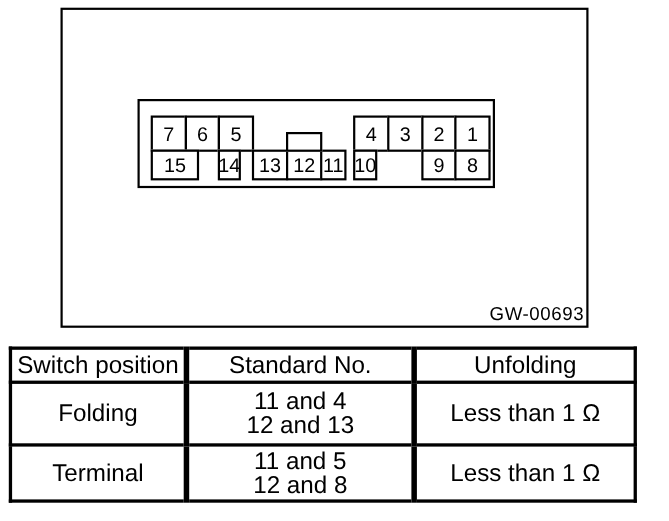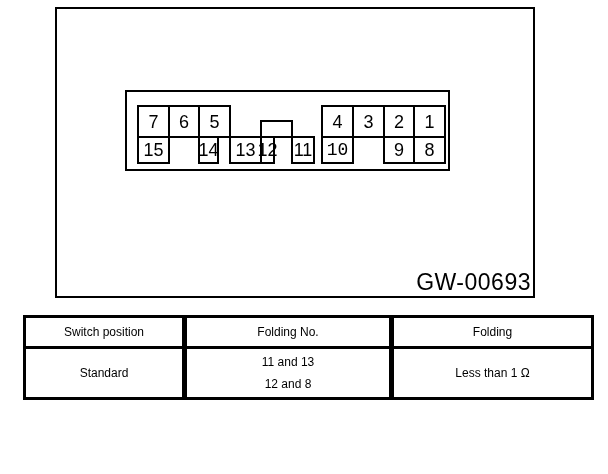--- a/index.html
+++ b/index.html
@@ -53,35 +53,35 @@
     position: absolute;
     top: 28px;
     height: 18px;
     border: 2px solid var(--ink);
     background: var(--bg);
   }
   .figure-code {
     position: absolute;
     right: 2px;
     bottom: 0px;
-    font-size: 23px;
+    font-size: 17px;
     letter-spacing: 0.5px;
     white-space: nowrap;
   }
 
   
   .spec-table {
     position: absolute;
-    left: 23px;
+    left: 8px;
     top: 315px;
     width: 571px;
     border-collapse: collapse;
     table-layout: fixed;
     text-align: center;
-    font-size: 12px;
+    font-size: 22px;
     color: var(--ink);
     background: var(--bg);
   }
   .spec-table th, .spec-table td {
     border: 3px solid var(--ink);
     vertical-align: middle;
     font-weight: normal;
     padding: 0 2px;
   }
   .spec-table th:nth-child(2), .spec-table td:nth-child(2),
@@ -102,51 +102,59 @@
 
   <div class="figure-box">
     <div class="connector-outline" id="connector">
         <div class="pin pin-top" style="left: 10px; width: 33px;">7</div>
         <div class="pin pin-top" style="left: 41px; width: 32px;">6</div>
         <div class="pin pin-top" style="left: 71px; width: 33px;">5</div>
         <div class="pin pin-top" style="left: 194px; width: 33px;">4</div>
         <div class="pin pin-top" style="left: 225px; width: 33px;">3</div>
         <div class="pin pin-top" style="left: 256px; width: 32px;">2</div>
         <div class="pin pin-top" style="left: 286px; width: 33px;">1</div>
-        <div class="pin pin-bottom" style="left: 10px; width: 33px;">15</div>
+        <div class="pin pin-bottom" style="left: 10px; width: 44px;">15</div>
         <div class="pin pin-bottom" style="left: 71px; width: 21px;">14</div>
         <div class="pin pin-bottom" style="left: 102px; width: 33px;">13</div>
-        <div class="pin pin-bottom" style="left: 133px; width: 15px;">12</div>
+        <div class="pin pin-bottom" style="left: 133px; width: 33px;">12</div>
         <div class="pin pin-bottom" style="left: 164px; width: 24px;">11</div>
-        <div class="pin pin-bottom" style="left: 194px; width: 33px; font-family: Liberation Mono, monospace;">10</div>
+        <div class="pin pin-bottom" style="left: 194px; width: 22px;">10</div>
         <div class="pin pin-bottom" style="left: 256px; width: 32px;">9</div>
         <div class="pin pin-bottom" style="left: 286px; width: 33px;">8</div>
         <div class="notch" style="left: 133px; width: 33px;"></div>
       </div>
     <div class="figure-code">GW-00693</div>
   </div>
 
   <table class="spec-table">
     <colgroup>
         <col class="c1">
         <col class="c2">
         <col class="c3">
       </colgroup>
     <thead>
       <tr>
         <th>Switch position</th>
-        <th>Folding No.</th>
-        <th>Folding</th>
+        <th>Standard No.</th>
+        <th>Unfolding</th>
       </tr>
     </thead>
     <tbody>
+      <tr class="r1">
+        <td>Folding</td>
+        <td>
+          <div class="terminal-line">11 and 4</div>
+          <div class="terminal-line">12 and 13</div>
+        </td>
+        <td>Less than 1 Ω</td>
+      </tr>
       <tr class="r2">
-        <td>Standard</td>
+        <td>Terminal</td>
         <td>
-          <div class="terminal-line">11 and 13</div>
+          <div class="terminal-line">11 and 5</div>
           <div class="terminal-line">12 and 8</div>
         </td>
         <td>Less than 1 Ω</td>
       </tr>
     </tbody>
   </table>
 
 </div>
 
 </body></html>

